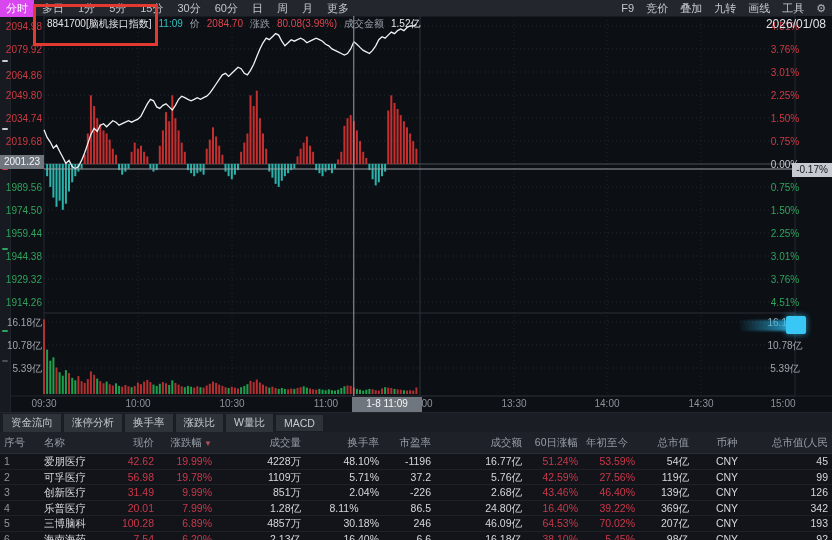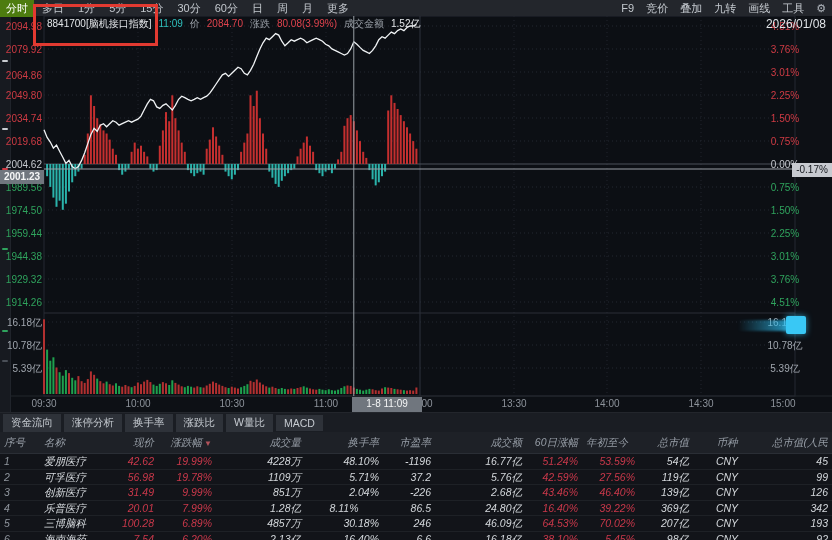--- a/index.html
+++ b/index.html
@@ -3,21 +3,21 @@
 <meta charset="utf-8">
 <style>
   html,body{margin:0;padding:0;background:#0d1015;}
   #app{position:relative;width:832px;height:540px;overflow:hidden;
        font-family:"Liberation Sans",sans-serif;background:#0d1015;color:#d3d7db;
        -webkit-font-smoothing:antialiased;}
   
   .toolbar{position:absolute;left:0;top:0;width:832px;height:16px;background:#23262c;
            display:flex;align-items:center;font-size:11px;color:#c3c8ce;z-index:6;}
   .tb-item{padding:1px 6px;margin-right:2px;cursor:pointer;white-space:nowrap;}
-  .tb-item.sel{background:#4d7c0f;color:#fff;}
+  .tb-item.sel{background:#d946ef;color:#fff;}
   .tb-spacer{flex:1;}
   .tb-right{padding:1px 6px;white-space:nowrap;cursor:pointer;}
   .gear{color:#aeb4bb;font-size:11px;padding:0 6px;cursor:pointer;}
   
   .infobar{position:absolute;left:47px;top:17px;height:13px;z-index:6;font-size:10px;
            display:flex;align-items:center;white-space:nowrap;}
   .infobar span{margin-right:7px;}
   .t-white{color:#e2e5e8;} .t-gray{color:#9aa0a8;} .t-red{color:#e0434d;} .t-teal{color:#2fc0bd;}
   .date{position:absolute;right:6px;top:17px;font-size:12px;color:#dfe3e7;z-index:6;}
   
@@ -27,39 +27,39 @@
   
   #chart{position:absolute;left:0;top:0;z-index:1;}
   #axes{position:absolute;left:0;top:0;width:832px;height:540px;z-index:3;pointer-events:none;}
   .axlabel{position:absolute;font-size:10px;line-height:11px;}
   .ax-red{color:#cf3b44;} .ax-green{color:#2fa35d;} .ax-gray{color:#a0a6ae;} .ax-white{color:#c5c9ce;}
   .ax-left{left:0;width:42px;text-align:right;}
   .ax-right{left:767px;width:36px;text-align:center;}
   .ax-time{width:44px;text-align:center;top:398px;color:#8d939b;}
   
   .xtag{position:absolute;font-size:10px;line-height:14px;z-index:5;text-align:center;}
-  .tag-price{left:0;top:170px;width:44px;background:#70767e;color:#f4f5f6;font-weight:bold;}
+  .tag-price{left:0;top:155px;width:44px;background:#70767e;color:#f4f5f6;}
   .tag-pct{left:792px;top:163px;width:40px;background:#c7cad0;color:#16191e;}
   .tag-time{left:352px;top:397px;width:70px;background:#70767e;color:#f4f5f6;height:15px;}
   
   .comet-tail{position:absolute;left:738px;top:320px;width:50px;height:11px;z-index:4;
     background:linear-gradient(90deg,rgba(41,182,234,0) 0%,rgba(45,190,240,0.75) 100%);
     filter:blur(1px);}
   .comet-head{position:absolute;left:786px;top:316px;width:20px;height:18px;z-index:4;
     background:#39c8f5;border-radius:2px;box-shadow:0 0 6px rgba(57,200,245,.7);}
   
   .annotation-box{position:absolute;left:33px;top:4px;width:119px;height:36px;
     border:3px solid #e23a31;z-index:9;}
   
   .tabbar{position:absolute;left:0;top:412px;width:832px;height:20px;background:#1a1d23;
     border-top:1px solid #23262c;display:flex;align-items:center;z-index:6;font-size:10.5px;}
   .btab{background:#2e3239;color:#c6cbd1;margin-left:3px;padding:2px 8px;cursor:pointer;white-space:nowrap;}
   
   .table{position:absolute;left:0;top:432px;width:832px;height:108px;background:#121419;z-index:6;
-    font-size:10.5px;font-style:italic;}
+    font-size:10.5px;}
   .trow{display:flex;height:14.5px;line-height:14.5px;border-bottom:1px solid #1e2126;cursor:pointer;}
   .thead{height:21px;line-height:21px;background:#1e2127;color:#969da6;border-bottom:1px solid #2a2e35;cursor:default;}
   .tcell{overflow:hidden;white-space:nowrap;padding:0 4px;box-sizing:border-box;flex:none;}
   .c-red{color:#c9384a;} .c-white{color:#d3d7db;} .c-gray{color:#8f959d;} .c-name{color:#d8dce0;}
   .sorticon{color:#b0525a;font-size:8px;margin-left:2px;}
 </style>
 </head>
 <body>
 
 <div id="app">

